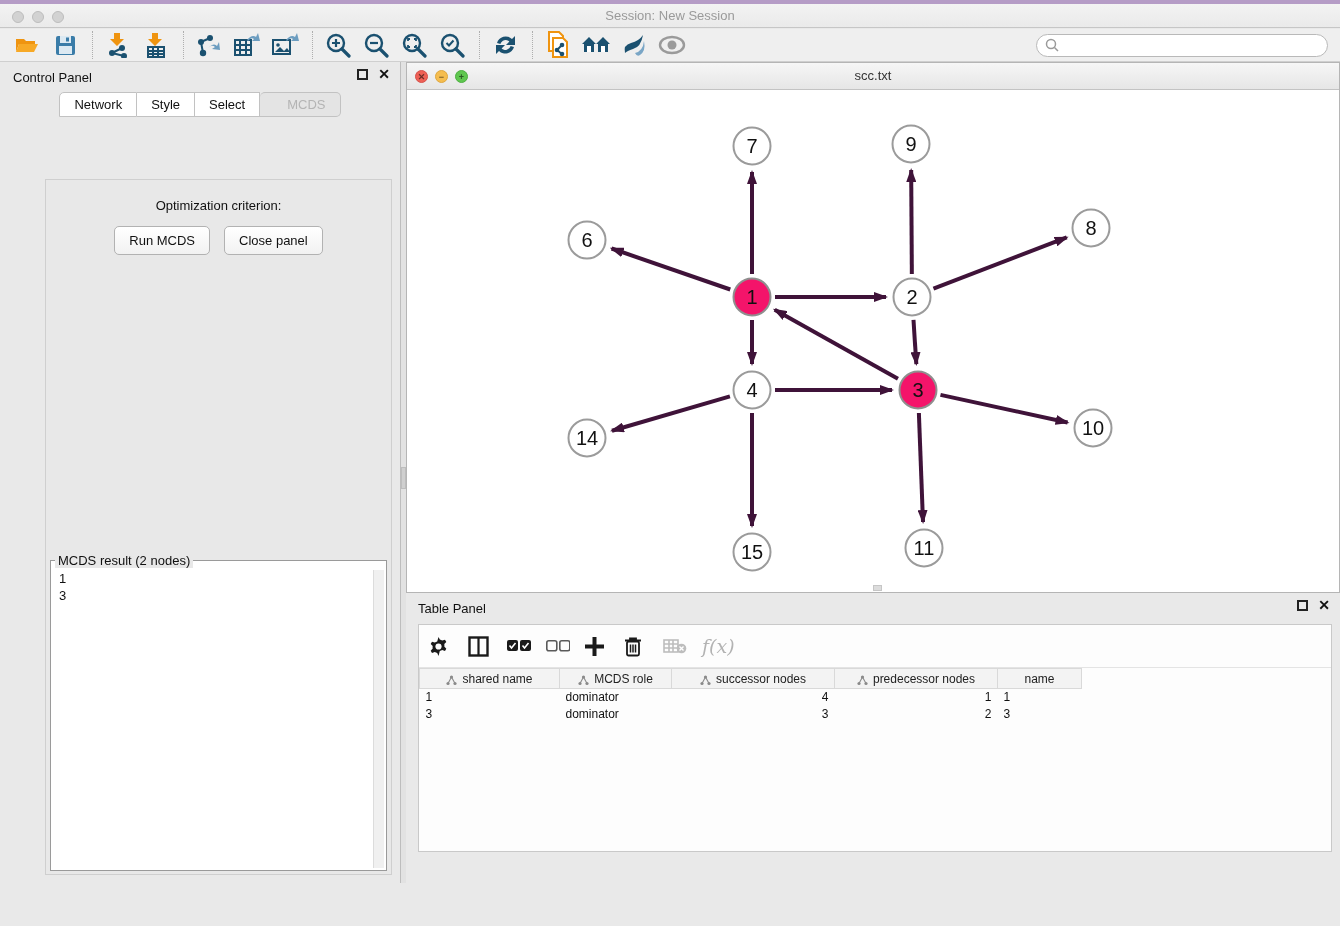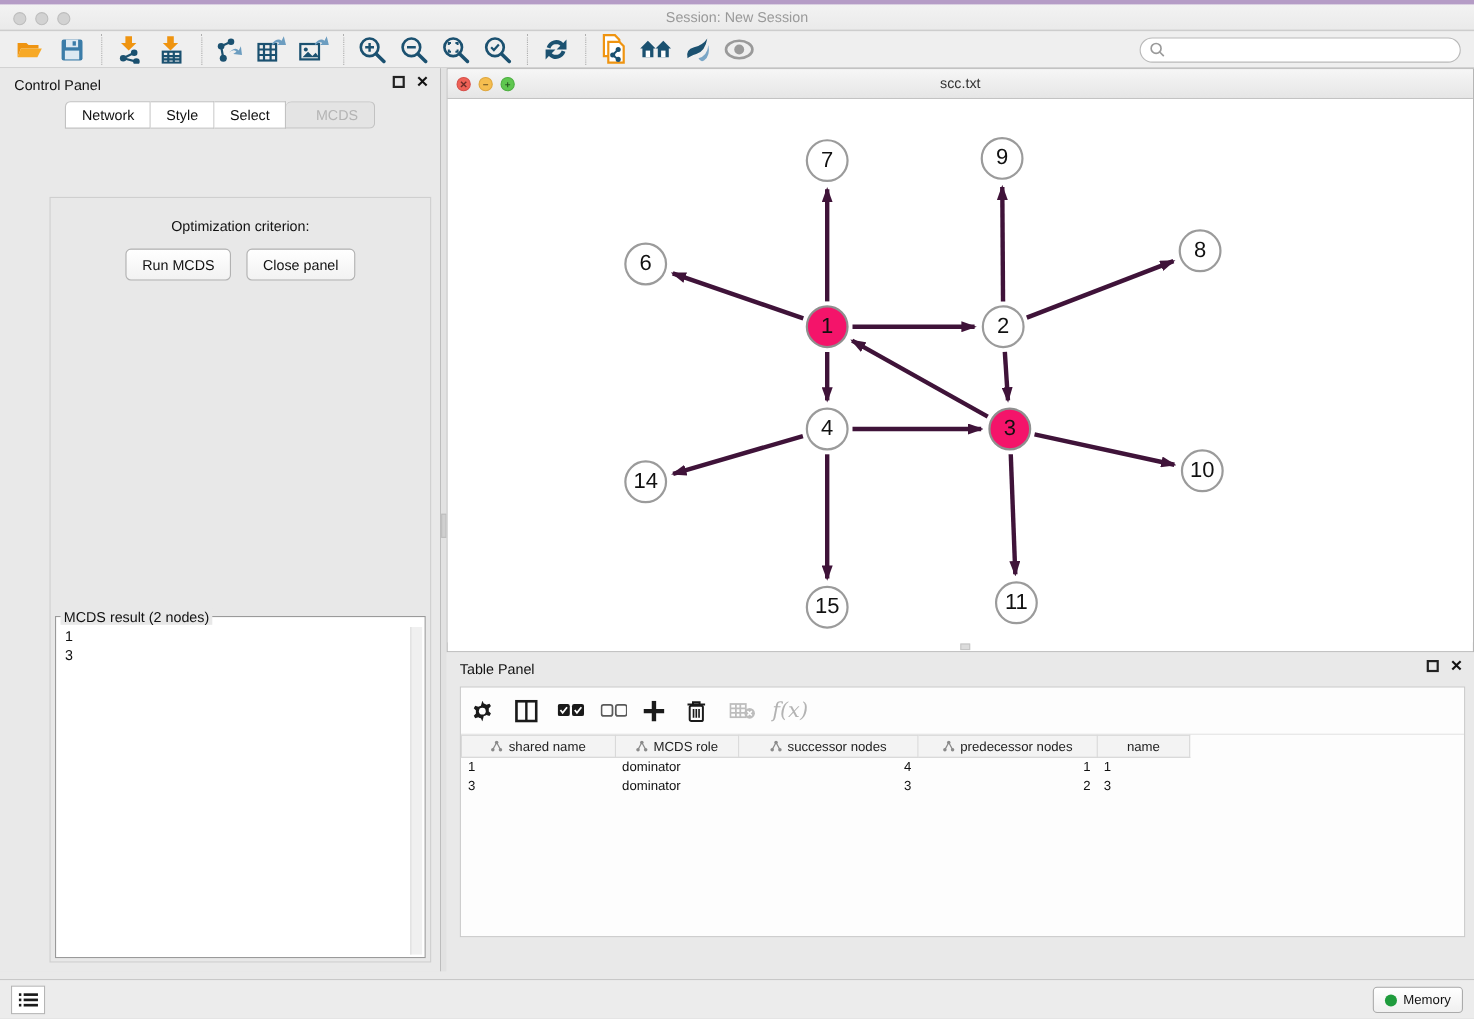--- a/index.html
+++ b/index.html
@@ -94,21 +94,21 @@
   .tp-box { position:absolute; left:12px; right:8px; top:31px; height:228px; background:#fdfdfd;
             border:1px solid #c9c9c9; }
   .tp-toolbar { display:flex; align-items:center; height:43px; padding-left:10px;
                 border-bottom:1px solid #e4e4e4; }
   .tp-ticon { width:28px; height:28px; display:flex; align-items:center; justify-content:flex-start;
               margin-right:11px; }
   .fx { font-family:"DejaVu Serif", serif; font-style:italic; font-size:19px; color:#b3b3b3; }
   table.node-table { border-collapse:collapse; font-size:12px; }
   table.node-table th { background:#f3f3f3; border:1px solid #d9d9d9; font-weight:normal;
                         height:20px; padding:0 4px; color:#222; }
-  table.node-table th .hdr-inner { display:flex; align-items:center; justify-content:center; gap:5px; }
+  table.node-table th .hdr-inner { display:flex; align-items:flex-end; justify-content:center; gap:5px; }
   table.node-table td { height:17px; padding:0 6px; color:#111; }
   td.num { text-align:right; }
   .tp-tabs { position:absolute; left:0; right:0; top:266px; display:flex; justify-content:center; }
   .tp-tab { font-size:13px; padding:4px 13px; background:#fff; border:1px solid #bdbdbd;
             border-left:none; color:#111; }
   .tp-tab:first-child { border-left:1px solid #bdbdbd; border-top-left-radius:6px; border-bottom-left-radius:6px; }
   .tp-tab:last-child { border-top-right-radius:6px; border-bottom-right-radius:6px; }
   .tp-tab.disabled-active { background:#dedede; color:#bdbdbd; }
 
   
@@ -483,30 +483,14 @@
               <td>dominator</td>
               <td class="num">3</td>
               <td class="num">2</td>
               <td>3</td>
             </tr>
           </tbody>
       </table>
     </div>
   </div>
 
-  <div class="status-bar">
-    <div class="list-btn">
-      <svg width="18" height="14" viewBox="0 0 18 14">
-        <rect x="0" y="1" width="2.4" height="2.4" fill="#1a1a1a"></rect>
-          <rect x="4.5" y="1" width="13" height="2.4" fill="#1a1a1a"></rect>
-        <rect x="0" y="5.8" width="2.4" height="2.4" fill="#1a1a1a"></rect>
-          <rect x="4.5" y="5.8" width="13" height="2.4" fill="#1a1a1a"></rect>
-        <rect x="0" y="10.6" width="2.4" height="2.4" fill="#1a1a1a"></rect>
-          <rect x="4.5" y="10.6" width="13" height="2.4" fill="#1a1a1a"></rect>
-      </svg>
-    </div>
-    <div class="memory-btn">
-      <span class="green-dot"></span>
-      <span>Memory</span>
-    </div>
-  </div>
 
 </div>
 
 </body></html>

